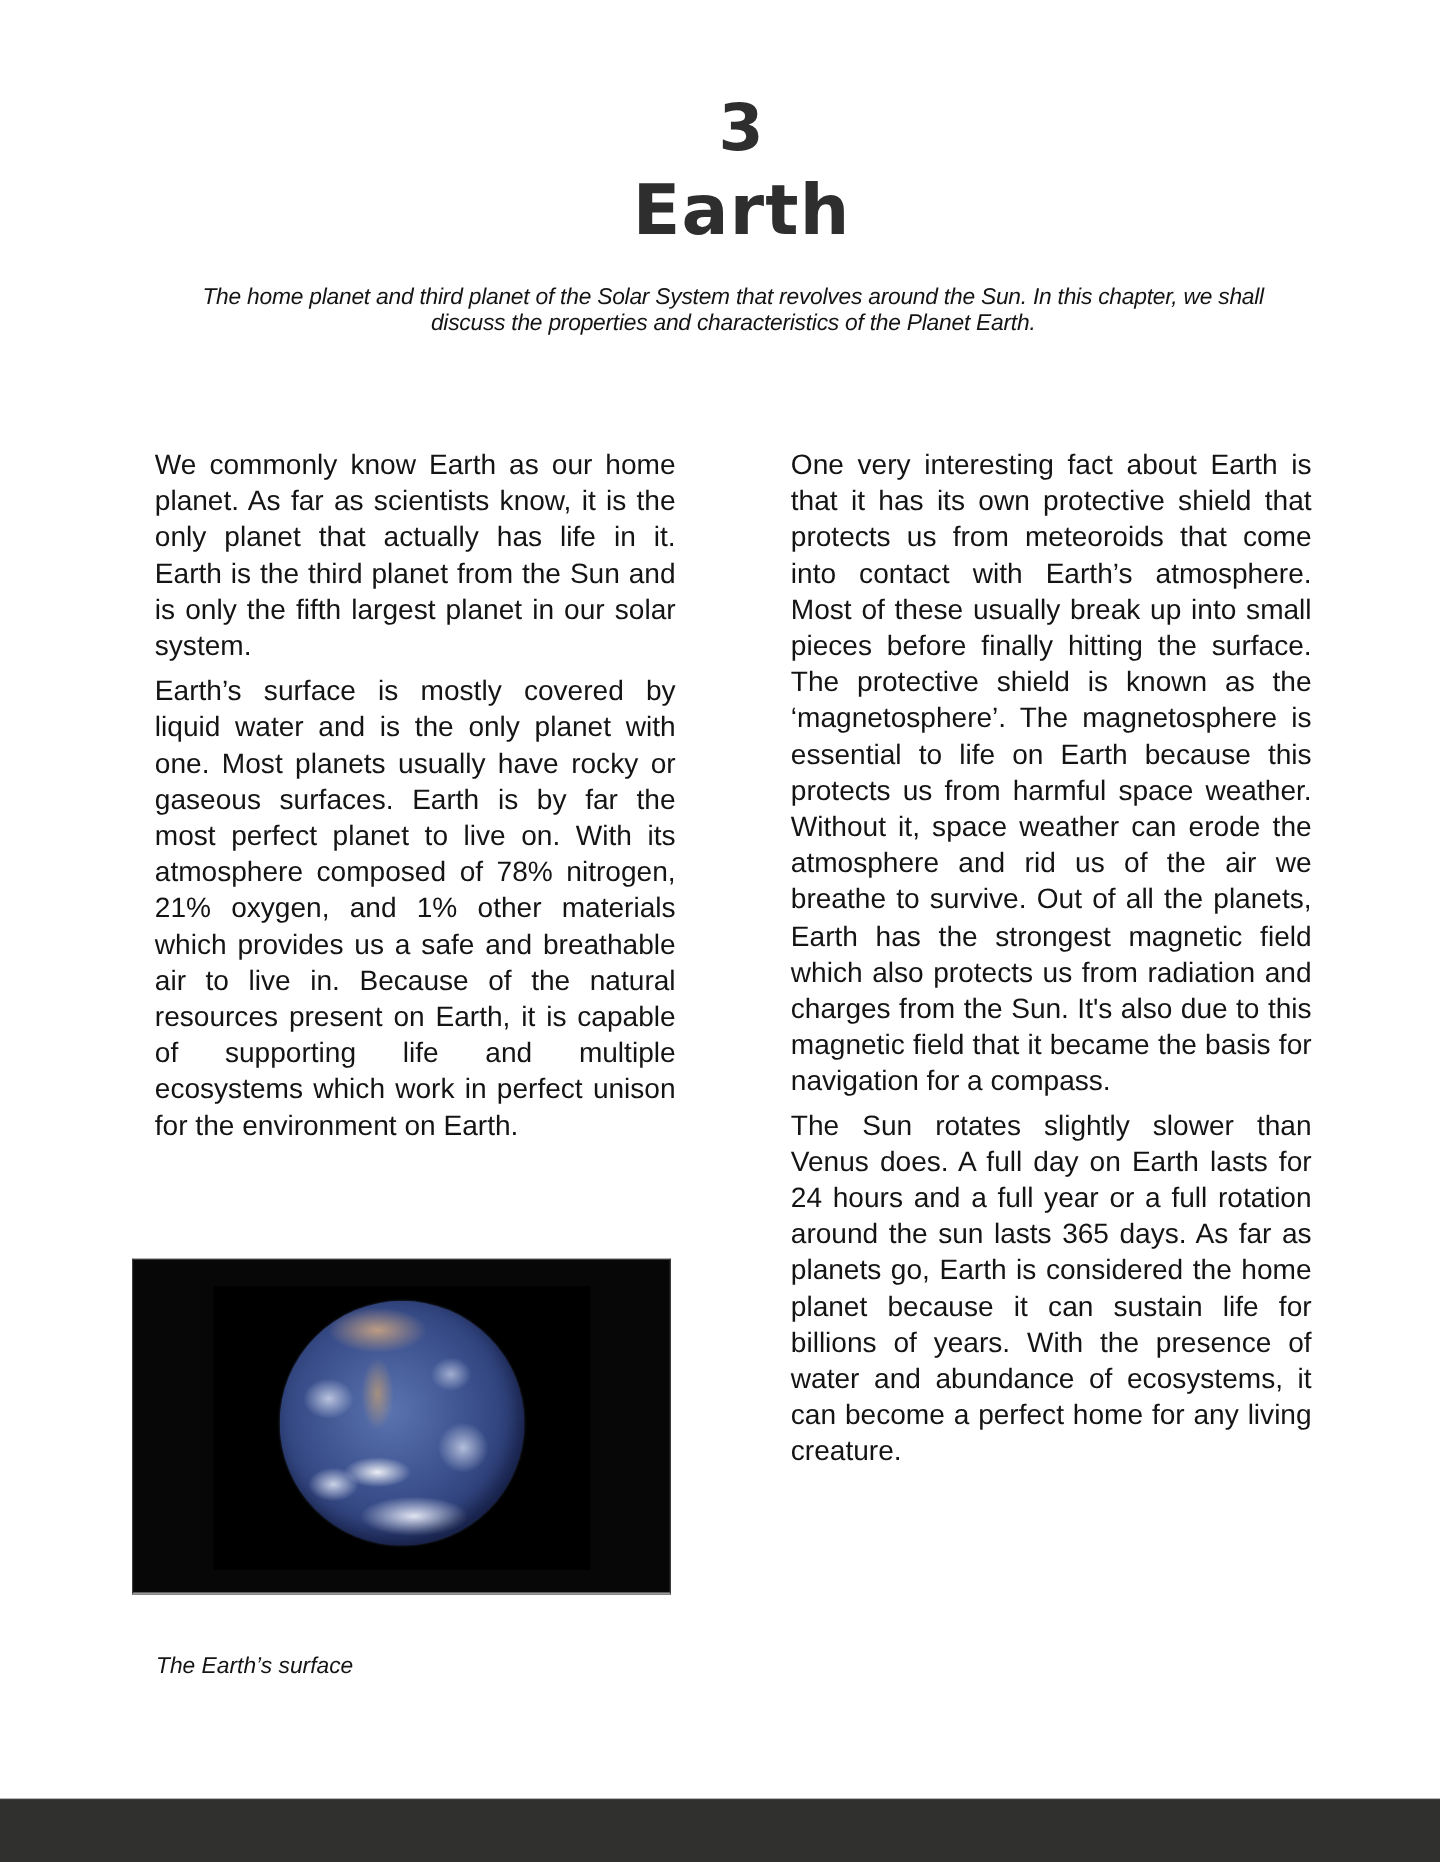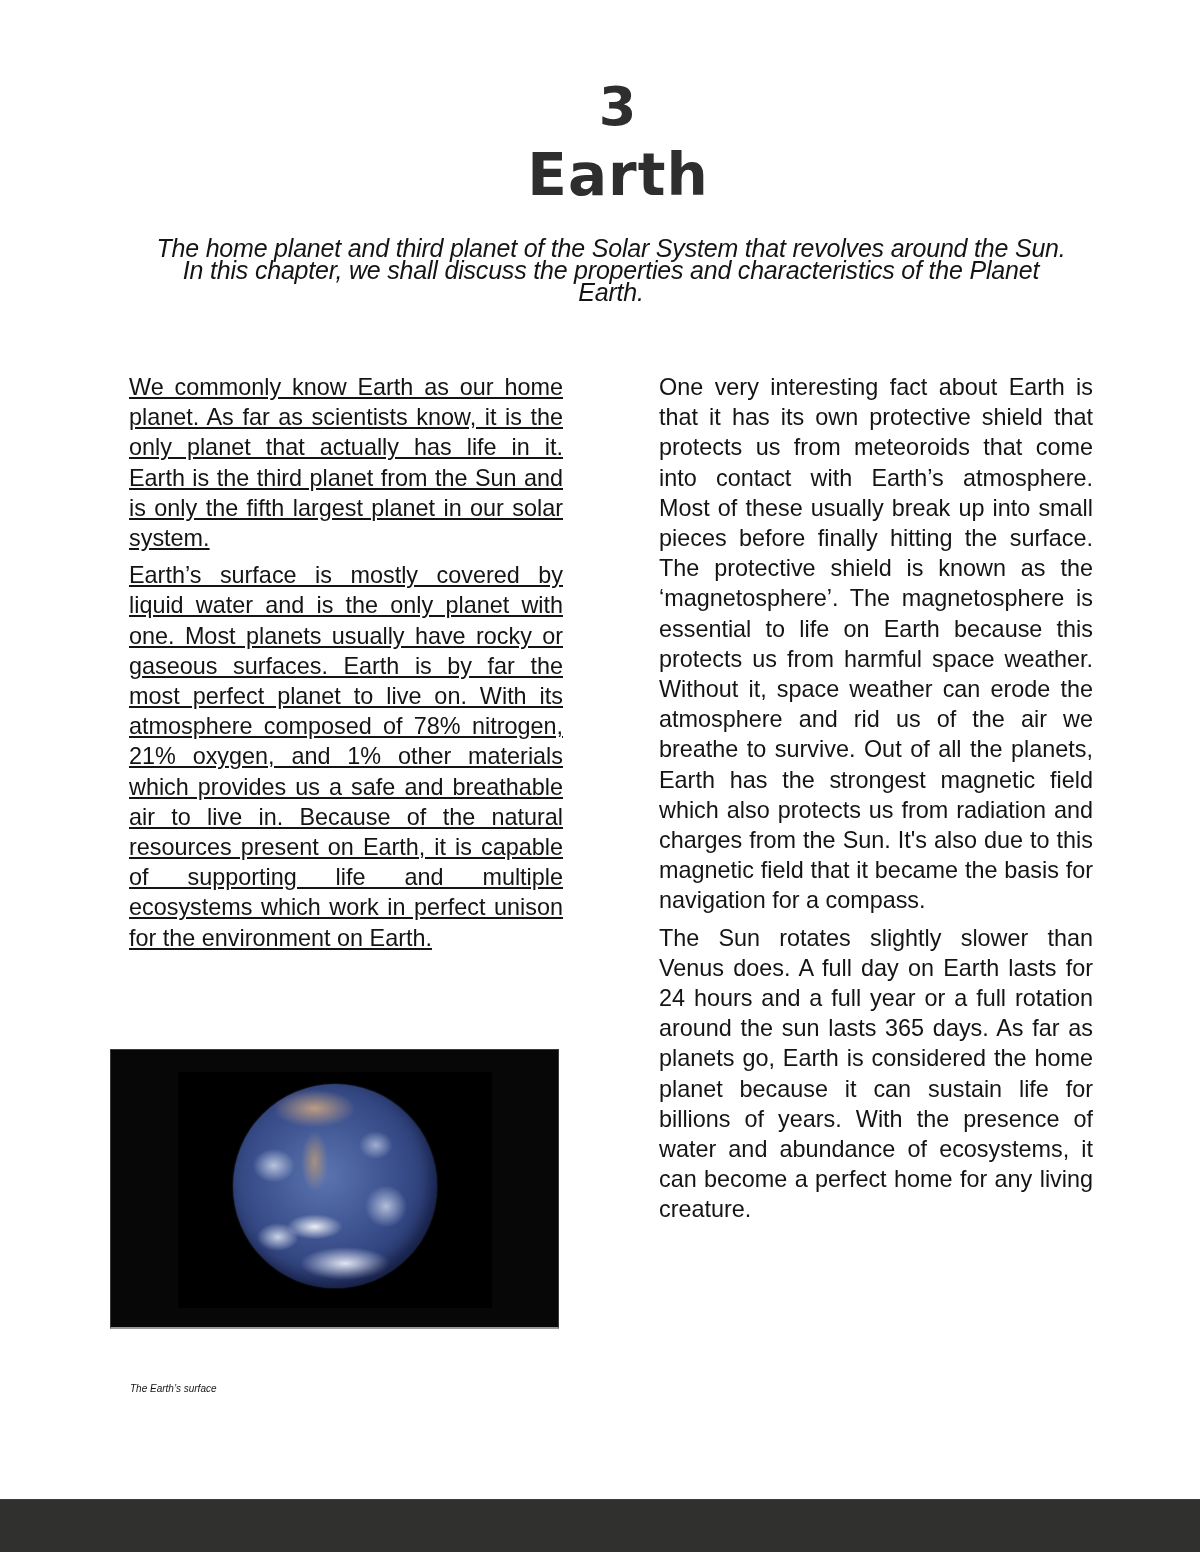--- a/index.html
+++ b/index.html
@@ -37,34 +37,34 @@
     line-height: 70px;
     color: #2e2e2e;
     letter-spacing: 1px;
   }
   .subtitle {
     position: absolute;
     left: 150px; width: 922px;
     top: 237px;
     text-align: center;
     font-style: italic;
-    font-size: 25px;
+    font-size: 19px;
     line-height: 22px;
     color: #141414;
     letter-spacing: -0.2px;
   }
   .col {
     position: absolute;
     width: 434px;
     font-size: 23.4px;
     line-height: 30.2px;
     text-align: justify;
     color: #141414;
   }
-  .col-left { left: 129px; top: 372px; text-decoration: underline; }
+  .col-left { left: 129px; top: 372px; }
   .col-right { left: 659px; top: 372px; }
   .col p { margin-bottom: 7px; }
   .figure {
     position: absolute;
     left: 110px; top: 1049px;
     width: 449px; height: 280px;
     background: #070707;
     border: 1px solid #3a3a3a;
     border-bottom: 2px solid #9a9a9a;
     overflow: hidden;
@@ -89,21 +89,21 @@
       radial-gradient(ellipse 30px 30px at 75% 60%, rgba(230,236,250,0.7), rgba(230,236,250,0) 70%),
       radial-gradient(ellipse 30px 24px at 20% 40%, rgba(235,240,252,0.7), rgba(235,240,252,0) 70%),
       radial-gradient(ellipse 24px 20px at 70% 30%, rgba(225,232,248,0.6), rgba(225,232,248,0) 70%),
       radial-gradient(circle at 45% 45%, #5b74b0 0%, #3a4f8c 45%, #24346a 80%, #1a2550 100%);
     box-shadow: inset -6px -8px 14px rgba(0,0,20,0.45), 0 0 2px rgba(120,140,200,0.4);
   }
   .caption {
     position: absolute;
     left: 130px; top: 1380px;
     font-style: italic;
-    font-size: 10px;
+    font-size: 19px;
     line-height: 18px;
     color: #141414;
   }
   .footer-bar {
     position: absolute;
     left: 0; top: 1499px;
     width: 1200px; height: 53px;
     background: #30302e;
     border-top: 1px solid #3c3c3a;
   }

